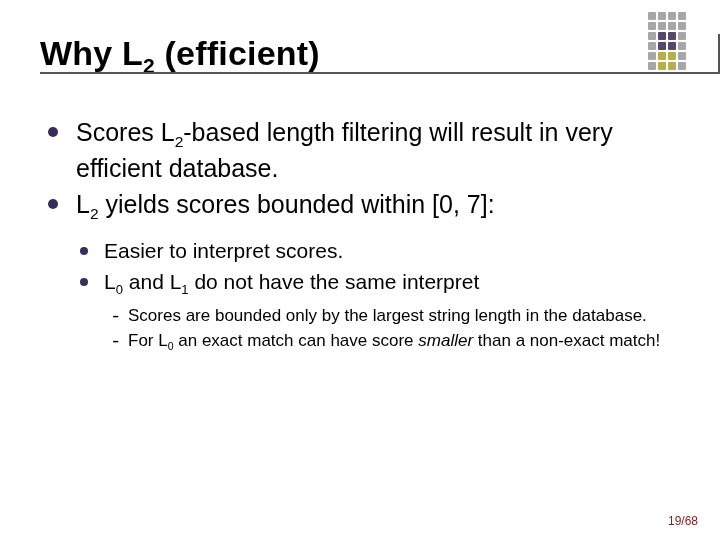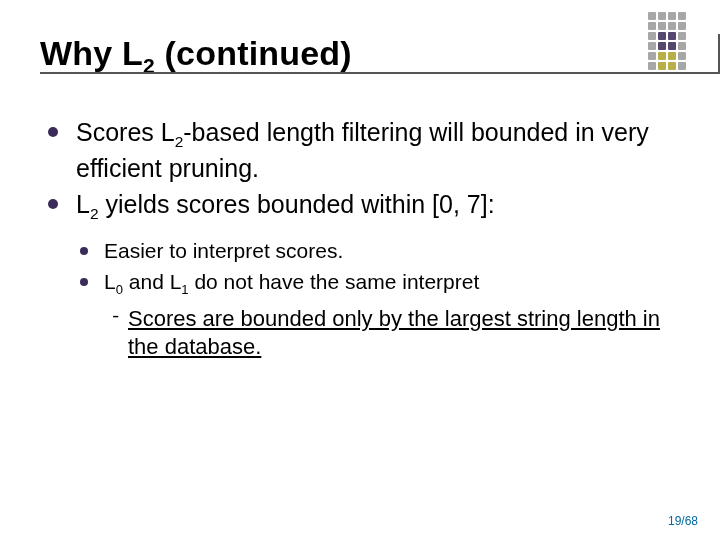--- a/index.html
+++ b/index.html
@@ -12,25 +12,25 @@
   h1.title { font-size: 34px; font-weight: bold; letter-spacing: 0.2px; }
   .sub2 { font-size: 0.62em; vertical-align: sub; }
   .content { margin-top: 28px; padding-left: 4px; }
   ul { list-style: none; }
   .lvl1 > li { position: relative; padding-left: 32px; font-size: 25px; line-height: 1.28; margin-bottom: 4px; }
   .lvl1 > li::before { content: ""; position: absolute; left: 4px; top: 11px; width: 10px; height: 10px; background: #3b2b5b; border-radius: 50%; }
   .lvl2 { margin-top: 14px; }
   .lvl2 > li { position: relative; padding-left: 28px; font-size: 21px; line-height: 1.30; margin-bottom: 3px; }
   .lvl2 > li::before { content: ""; position: absolute; left: 4px; top: 10px; width: 8px; height: 8px; background: #3b2b5b; border-radius: 50%; }
   .lvl3 { margin-top: 6px; }
-  .lvl3 > li { position: relative; padding-left: 24px; font-size: 22px; line-height: 1.30; margin-bottom: 3px; font-family: Arial, sans-serif; text-decoration: underline; }
+  .lvl3 > li { position: relative; padding-left: 24px; font-size: 17px; line-height: 1.30; margin-bottom: 3px; font-family: Arial, sans-serif; }
   .lvl3 > li::before { content: "-"; position: absolute; left: 6px; top: 0; font-size: 19px; font-family: "Courier New", monospace; }
   .subm { font-size: 0.62em; vertical-align: sub; }
   .ital { font-style: italic; }
-  .pagenum { position: absolute; right: 22px; bottom: 12px; font-size: 12px; color: #0369a1; }
+  .pagenum { position: absolute; right: 22px; bottom: 12px; font-size: 12px; color: #7f1d1d; }
 </style>
 </head>
 <body>
 
 <div class="slide">
 
   <div class="deco">
       <span style="background: rgb(167, 167, 167);"></span>
       <span style="background: rgb(167, 167, 167);"></span>
       <span style="background: rgb(167, 167, 167);"></span>
@@ -53,37 +53,40 @@
       <span style="background: rgb(167, 167, 167);"></span>
       <span style="background: rgb(167, 167, 167);"></span>
       <span style="background: rgb(185, 175, 73);"></span>
       <span style="background: rgb(185, 175, 73);"></span>
       <span style="background: rgb(167, 167, 167);"></span>
     </div>
 
   <div class="title-wrap">
     <div class="title-rule"></div>
     <h1 class="title">
-      <span>Why L</span><span class="sub2">2</span><span> (continued)</span>
+      <span>Why L</span><span class="sub2">2</span><span> (efficient)</span>
     </h1>
   </div>
 
   <div class="content">
     <ul class="lvl1">
       <li>
-        <span>Scores L</span><span class="subm">2</span><span>-based length filtering will bounded in very efficient pruning.</span>
+        <span>Scores L</span><span class="subm">2</span><span>-based length filtering will result in very efficient database.</span>
       </li>
       <li>
         <span>L</span><span class="subm">2</span><span> yields scores bounded within [0, 7]:</span>
         <ul class="lvl2">
           <li><span>Easier to interpret scores.</span></li>
           <li>
             <span>L</span><span class="subm">0</span><span> and L</span><span class="subm">1</span><span> do not have the same interpret</span>
             <ul class="lvl3">
               <li><span>Scores are bounded only by the largest string length in the database.</span></li>
+              <li>
+                <span>For L</span><span class="subm">0</span><span> an exact match can have score </span><span class="ital">smaller</span><span> than a non-exact match!</span>
+              </li>
             </ul>
           </li>
         </ul>
       </li>
     </ul>
   </div>
 
   <div class="pagenum">19/68</div>
 </div>
 

